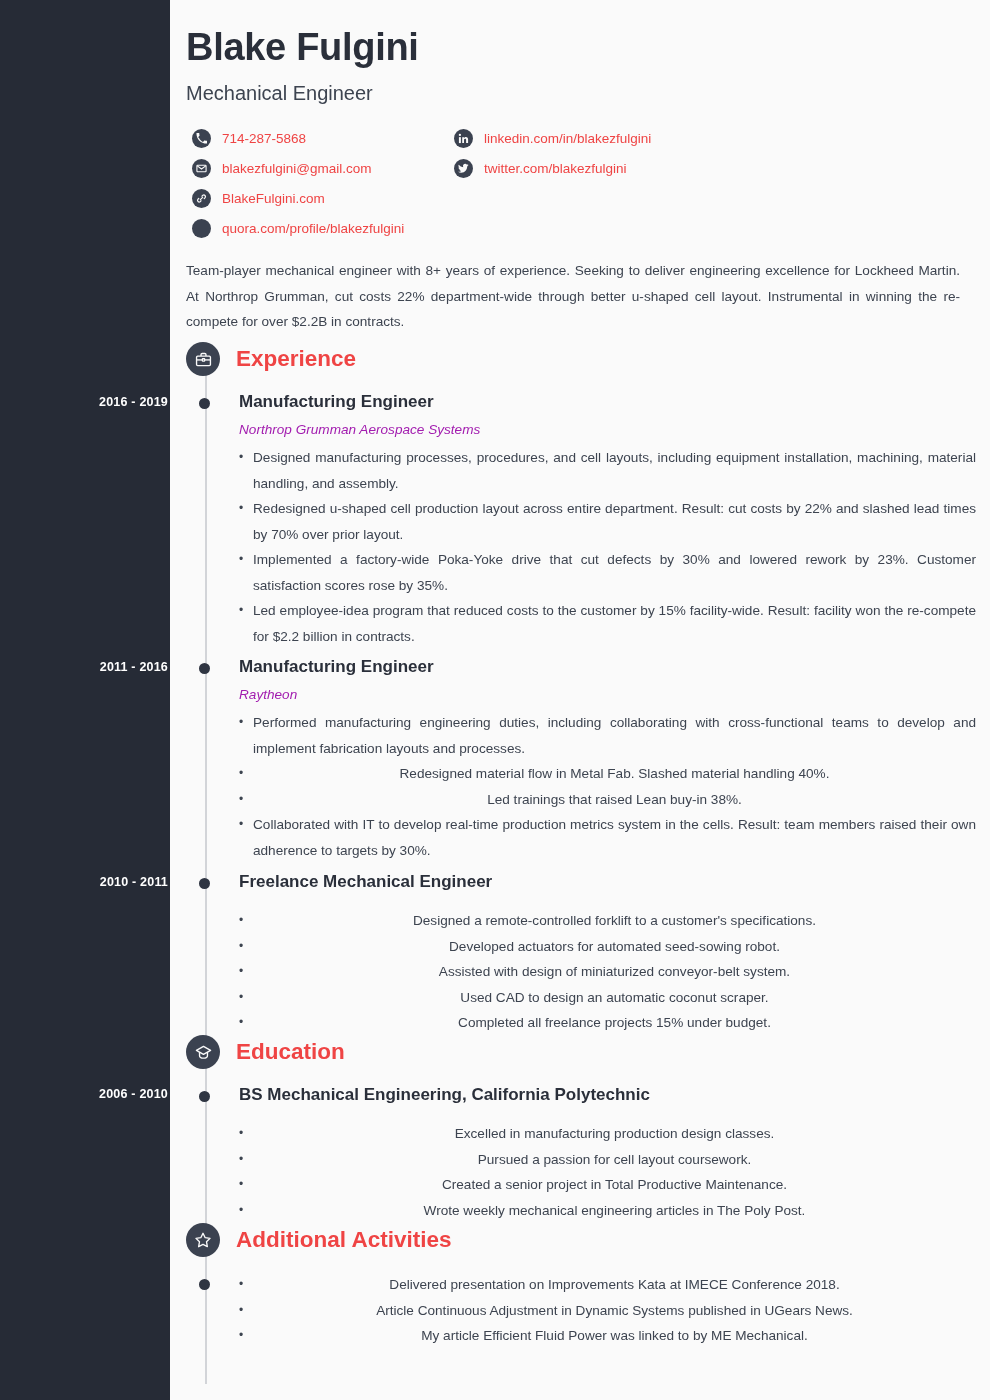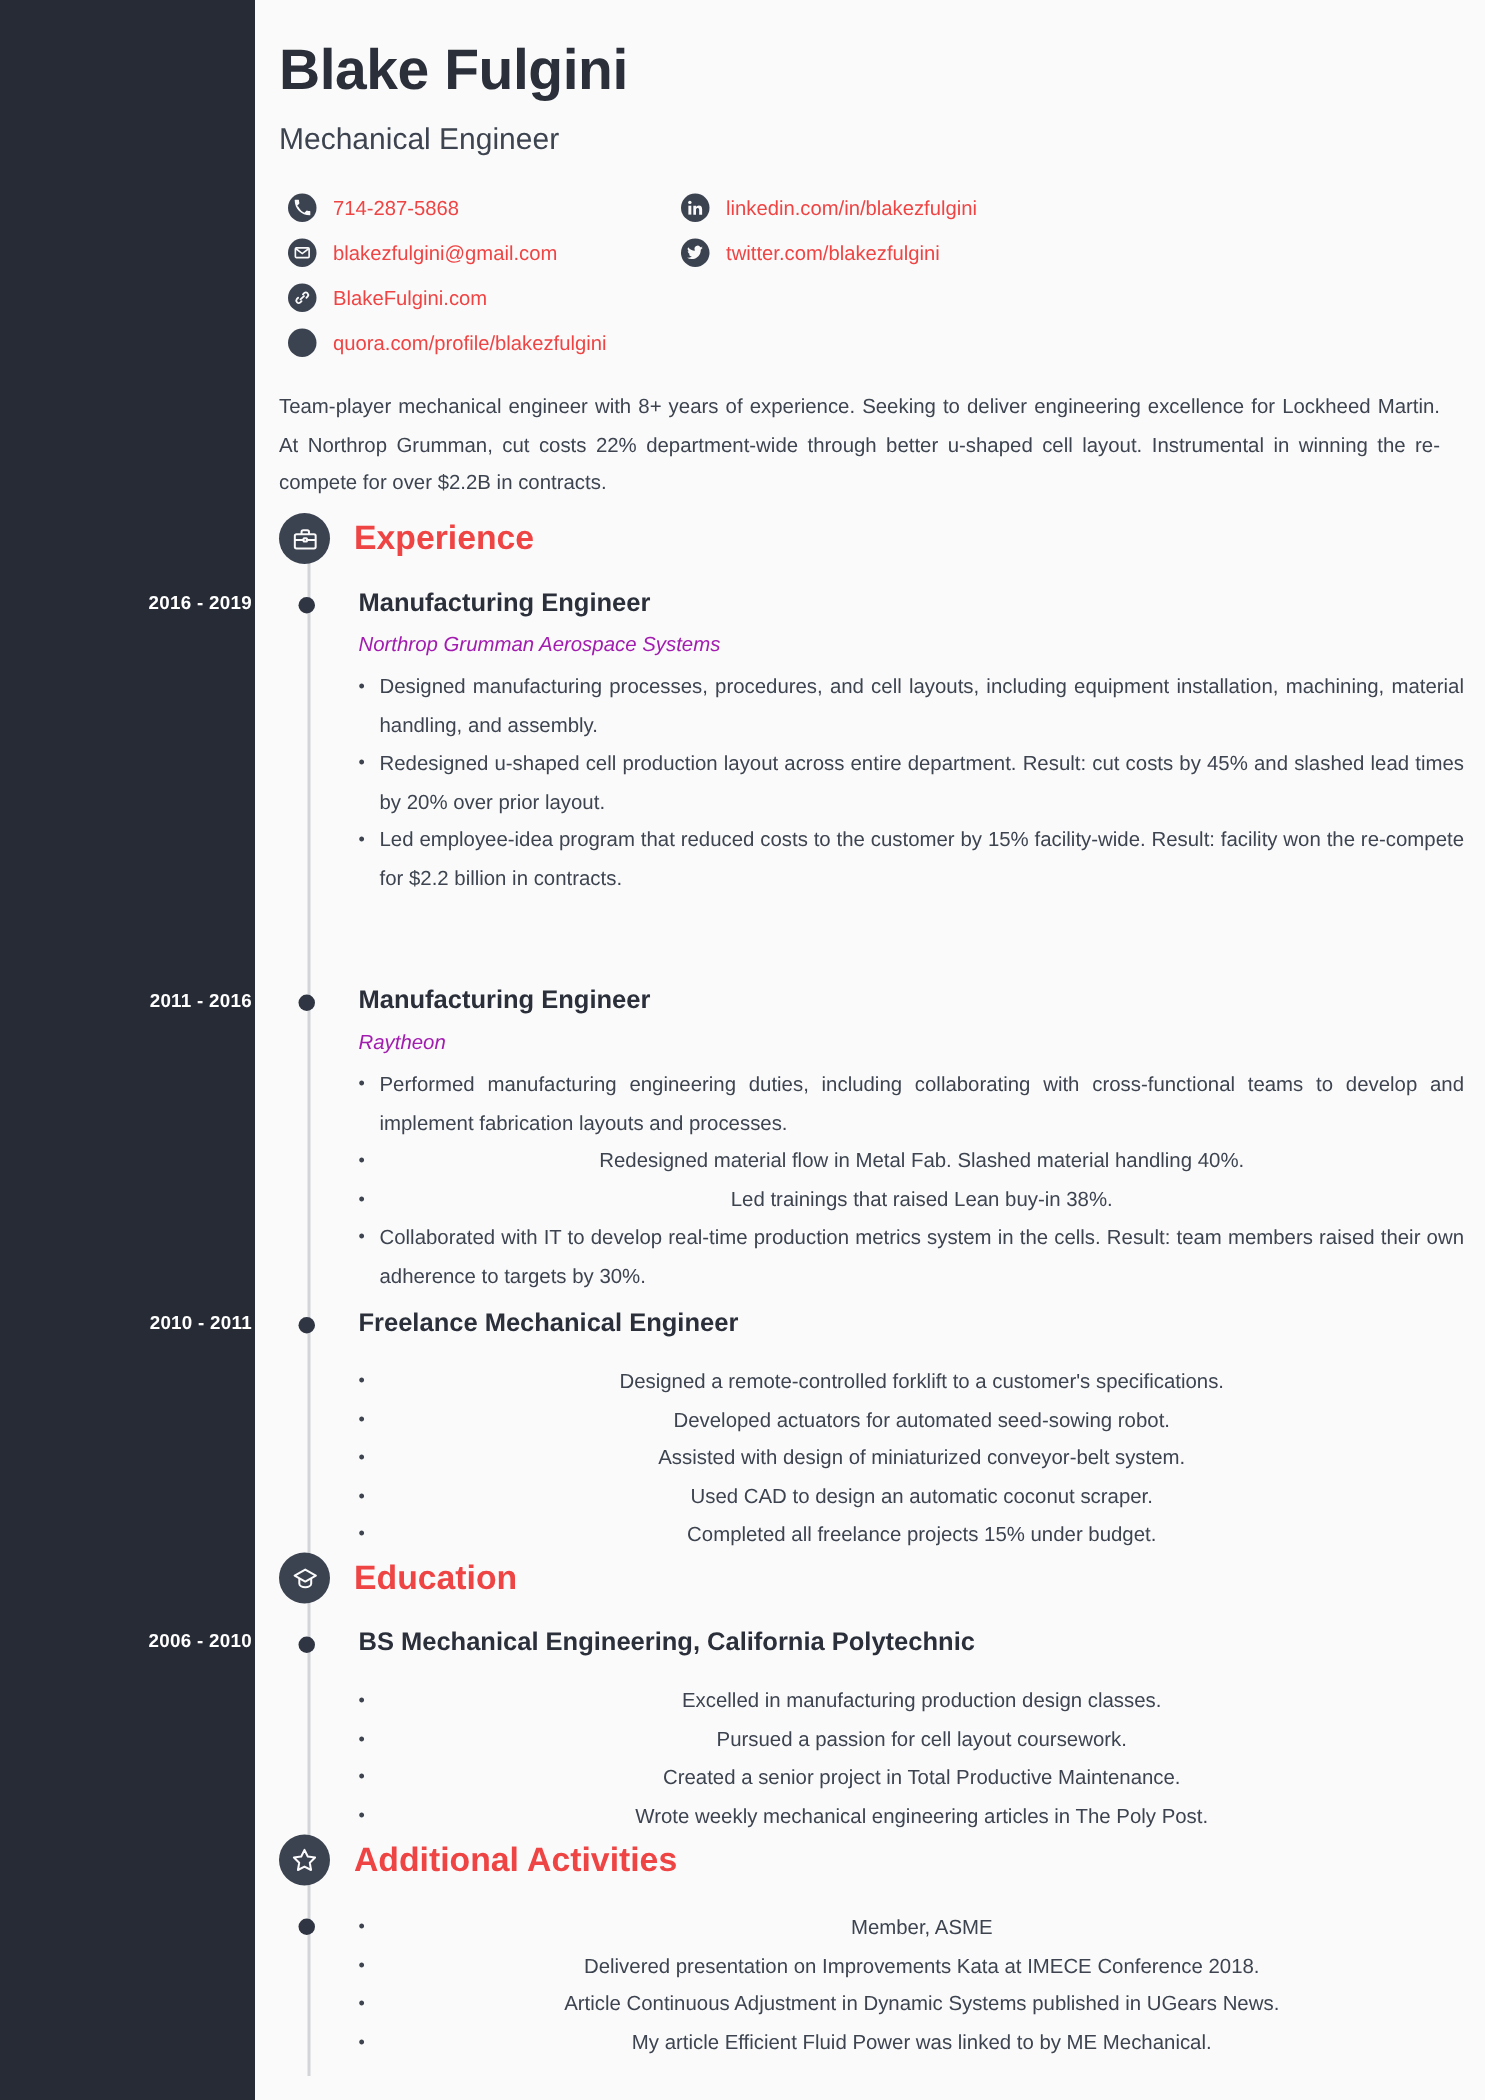--- a/index.html
+++ b/index.html
@@ -244,21 +244,22 @@
     <span class="section-title">Experience</span>
   </div>
 
   <div class="date-label" style="top:395px;">2016 - 2019</div>
   <div class="entry" style="top:391px;">
     <span class="dot"></span>
     <div class="entry-title">Manufacturing Engineer</div>
     <div class="entry-sub">Northrop Grumman Aerospace Systems</div>
     <ul class="bullets">
       <li>Designed manufacturing processes, procedures, and cell layouts, including equipment installation, machining, material handling, and assembly.</li>
-      <li>Redesigned u-shaped cell production layout across entire department. Result: cut costs by 45% and slashed lead times by 20% over prior layout.</li>
+      <li>Redesigned u-shaped cell production layout across entire department. Result: cut costs by 22% and slashed lead times by 70% over prior layout.</li>
+      <li>Implemented a factory-wide Poka-Yoke drive that cut defects by 30% and lowered rework by 23%. Customer satisfaction scores rose by 35%.</li>
       <li>Led employee-idea program that reduced costs to the customer by 15% facility-wide. Result: facility won the re-compete for $2.2 billion in contracts.</li>
     </ul>
   </div>
 
   <div class="date-label" style="top:660px;">2011 - 2016</div>
   <div class="entry" style="top:656px;">
     <span class="dot"></span>
     <div class="entry-title">Manufacturing Engineer</div>
     <div class="entry-sub">Raytheon</div>
     <ul class="bullets">
@@ -309,20 +310,19 @@
       <svg width="18" height="18" viewBox="0 0 24 24" fill="none" stroke="#fafafa" stroke-width="1.8" stroke-linejoin="round">
         <path d="M12 3l2.9 5.9 6.5.9-4.7 4.6 1.1 6.5L12 17.9 6.2 20.9l1.1-6.5L2.6 9.8l6.5-.9L12 3z"></path>
       </svg>
     </span>
     <span class="section-title">Additional Activities</span>
   </div>
 
   <div class="entry" style="top:1272px;">
     <span class="dot"></span>
     <ul class="bullets" style="margin-top:0;">
-      <li class="nojust">Member, ASME</li>
       <li class="nojust">Delivered presentation on Improvements Kata at IMECE Conference 2018.</li>
       <li class="nojust">Article Continuous Adjustment in Dynamic Systems published in UGears News.</li>
       <li class="nojust">My article Efficient Fluid Power was linked to by ME Mechanical.</li>
     </ul>
   </div>
 
 </div>
 
 </body></html>

